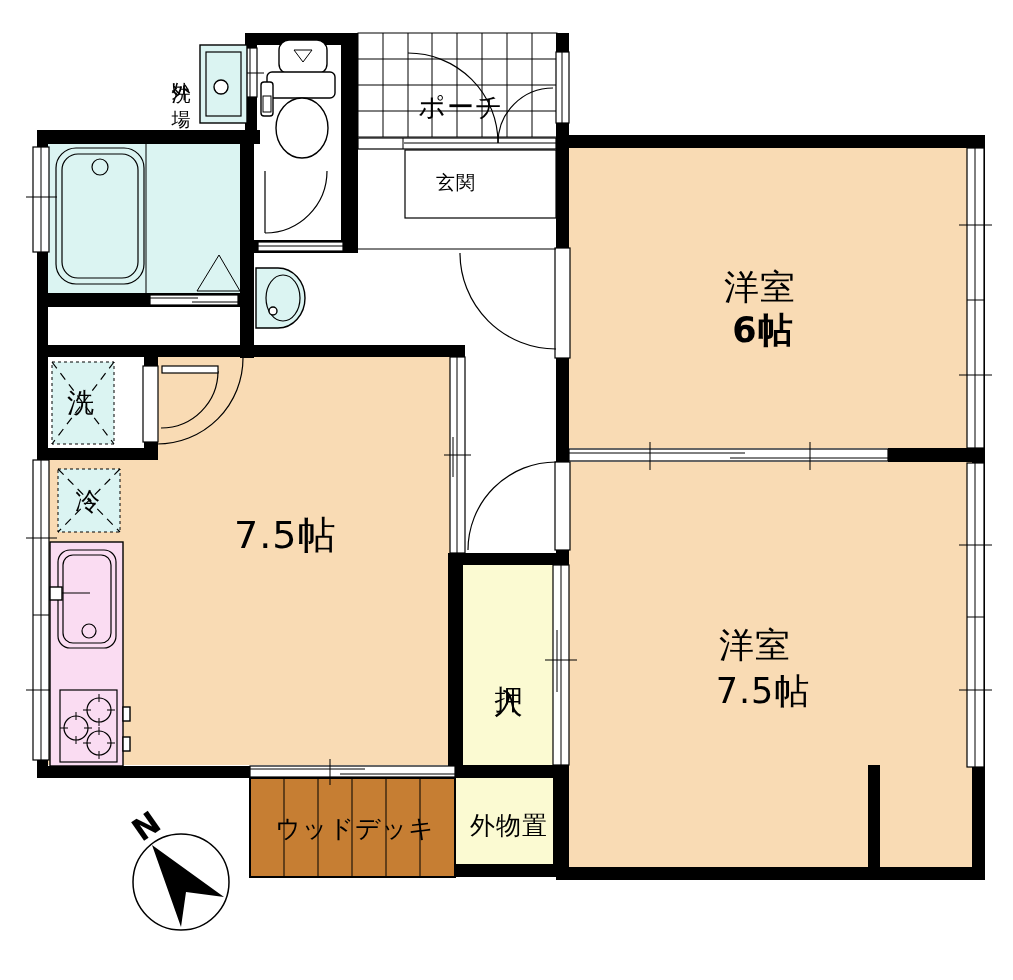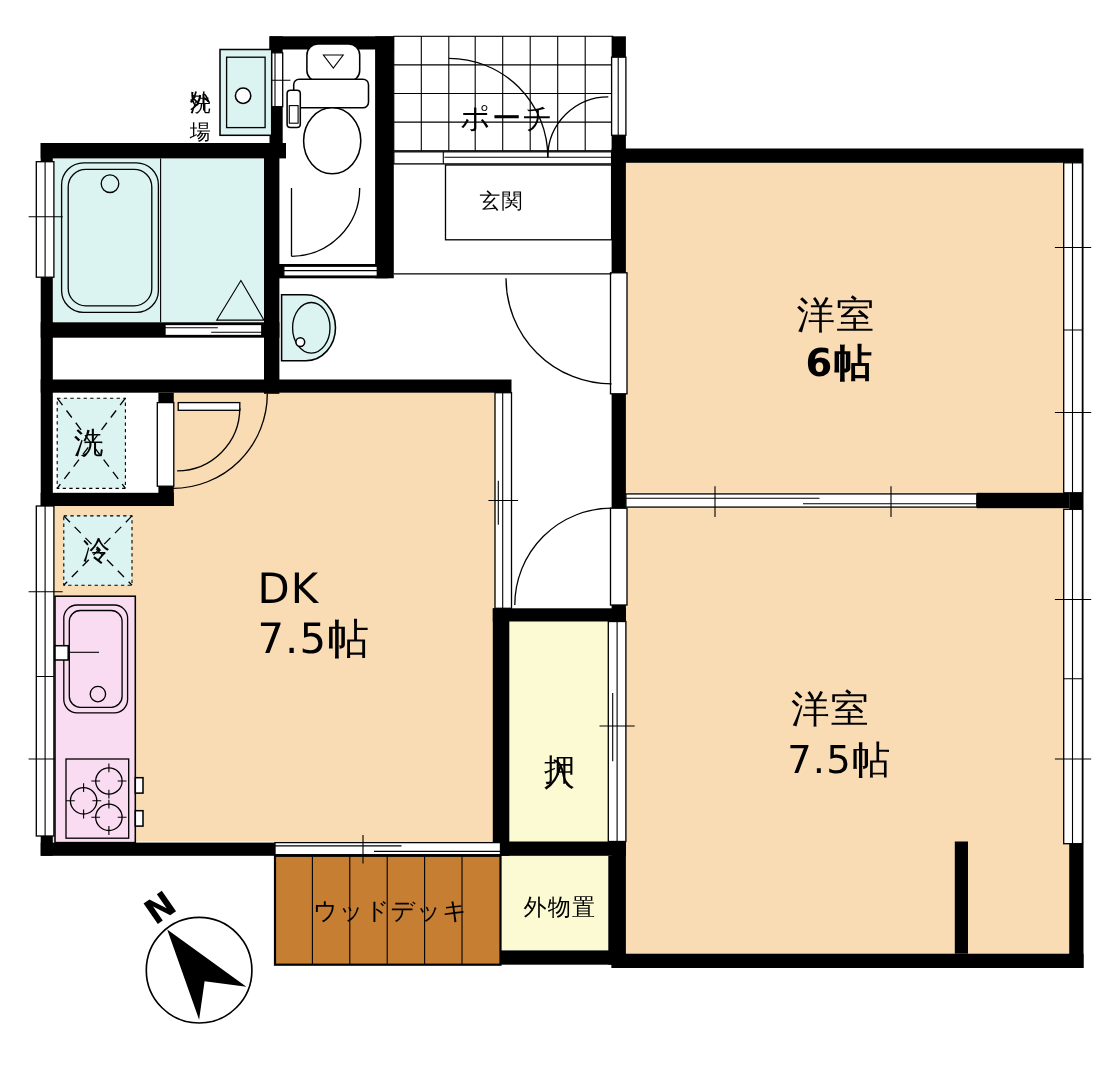--- a/index.html
+++ b/index.html
@@ -227,22 +227,21 @@
 </svg>
 
   <div class="lbl vert" style="left:182px;top:82px;font-size:19px;">外洗い場</div>
   <div class="lbl" style="left:461px;top:92px;font-size:27px;font-weight:500;margin-top:15px;">ポーチ</div>
   <div class="lbl" style="left:456px;top:183px;font-size:19px;font-weight:500;">玄関</div>
   <div class="lbl" style="left:760px;top:287px;font-size:35px;font-weight:500;">洋室</div>
   <div class="lbl" style="left:763px;top:330px;font-size:35px;font-weight:700;">6帖</div>
   <div class="lbl" style="left:81px;top:403px;font-size:27px;">洗</div>
   <div class="lbl" style="left:88px;top:501px;font-size:25px;">冷</div>
   <div class="dkblock">
-    <div>DK</div>
     <div>7.5帖</div>
   </div>
   <div class="lbl vert" style="left:508px;top:666px;font-size:28px;">押入</div>
   <div class="lbl" style="left:755px;top:645px;font-size:35px;font-weight:500;">洋室</div>
   <div class="lbl" style="left:763px;top:691px;font-size:35px;font-weight:500;">7.5帖</div>
-  <div class="lbl" style="left:355px;top:828px;font-size:22px;">ウッドデッキ</div>
-  <div class="lbl" style="left:509px;top:825px;font-size:21px;">外物置</div>
+  <div class="lbl" style="left:355px;top:828px;font-size:25px;">ウッドデッキ</div>
+  <div class="lbl" style="left:509px;top:825px;font-size:25px;">外物置</div>
   <div class="north">N</div>
 </div>
 
 </body></html>

